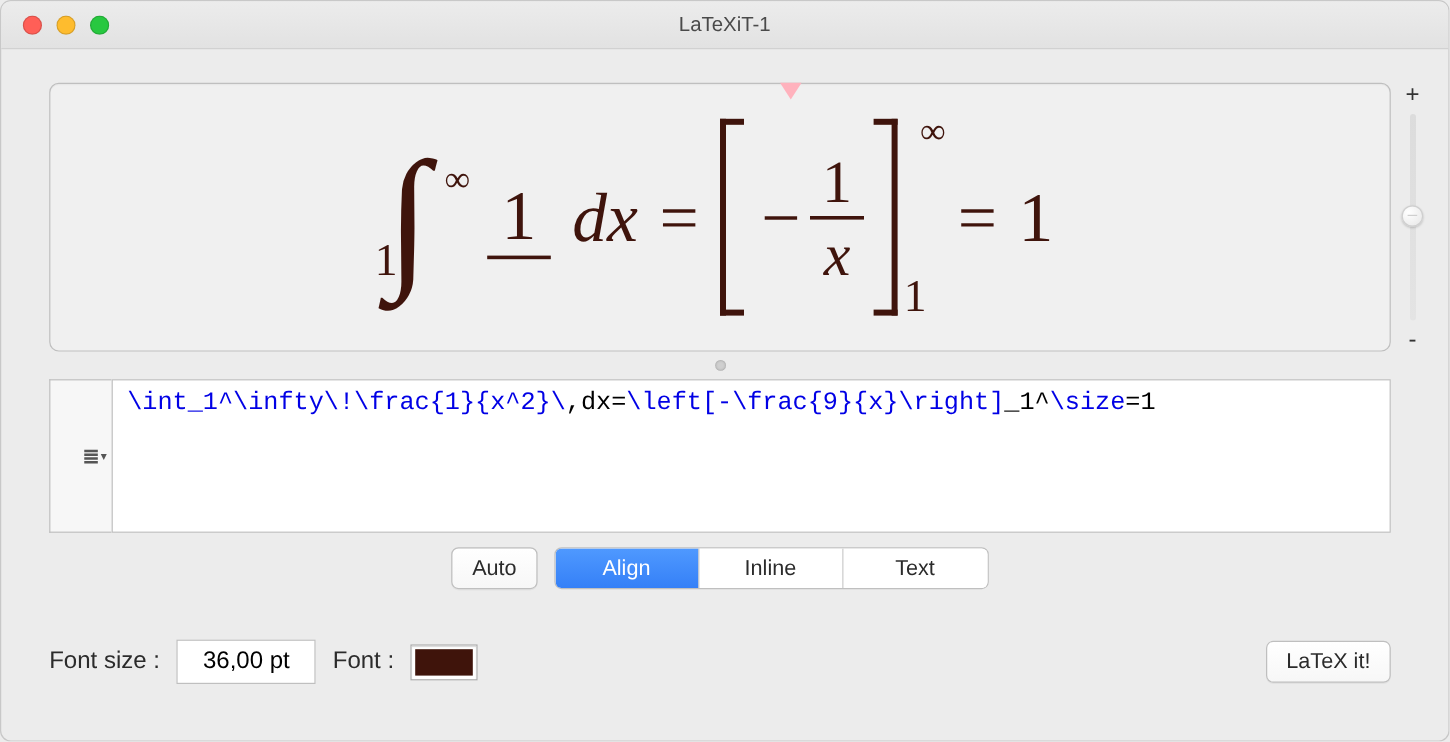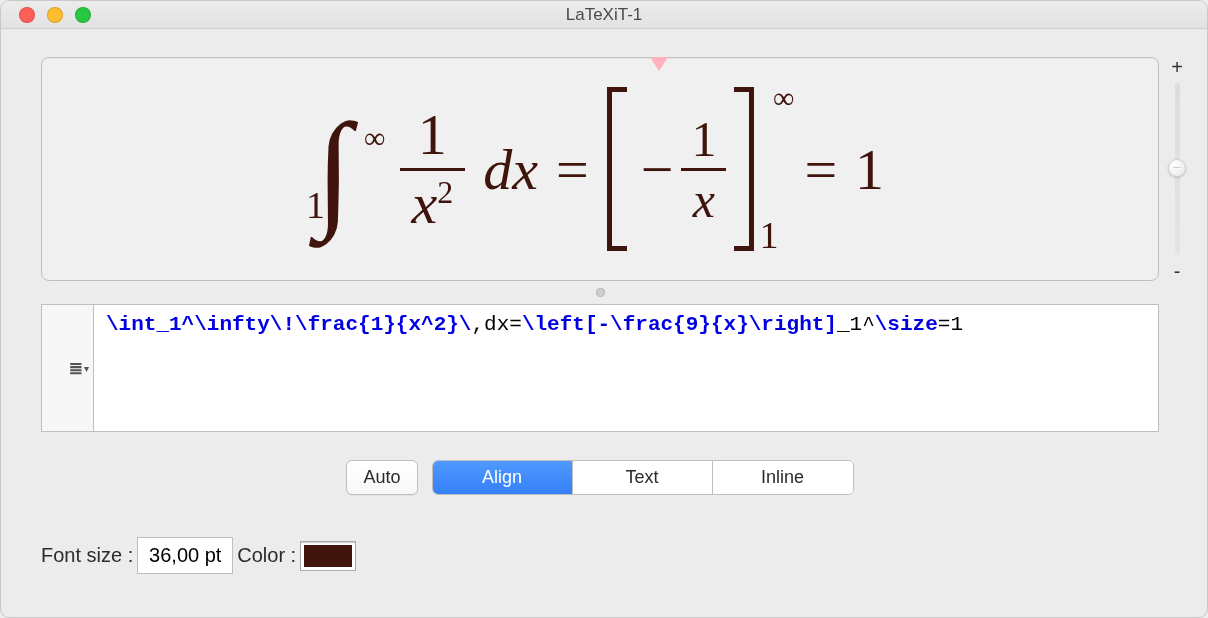--- a/index.html
+++ b/index.html
@@ -25,21 +25,21 @@
   }
   .window {
     width: 1208px; height: 618px;
     border: 1px solid #c8c8c8;
     border-radius: 9px;
     overflow: hidden;
     display: flex;
     flex-direction: column;
   }
   .titlebar {
-    height: 28px;
+    height: 40px;
     background: var(--titlebar-bg);
     border-bottom: 1px solid #d1d1d1;
     display: flex;
     align-items: center;
     position: relative;
   }
   .traffic {
     display: flex;
     gap: 12px;
     margin-left: 18px;
@@ -229,24 +229,24 @@
     flex: 1;
     height: 128px;
     background: #fff;
     border: 1px solid var(--box-border);
     font-family: "Courier New", monospace;
     font-size: 21px;
     padding: 8px 12px;
     color: #000;
     overflow: hidden;
   }
-  .editor .blue { color: var(--syntax-blue); font-weight: bold; }
+  .editor .blue { color: var(--syntax-blue); }
 
   .seg-row {
-    margin-top: 28px;
+    margin-top: 12px;
     display: flex;
     justify-content: center;
     gap: 14px;
     margin-right: 30px;
   }
   .auto-btn, .latex-btn {
     font-size: 18px;
     padding: 6px 16px;
     background: linear-gradient(#ffffff, #f7f7f7);
     border: 1px solid var(--box-border);
@@ -256,48 +256,48 @@
     box-shadow: 0 1px 0 rgba(0,0,0,0.04);
   }
   .segmented {
     display: flex;
     border: 1px solid var(--box-border);
     border-radius: 6px;
     overflow: hidden;
     background: #fff;
   }
   .segmented .seg {
-    width: 140px;
+    width: 120px;
     text-align: center;
     padding: 6px 0;
     font-size: 18px;
     cursor: pointer;
     border-right: 1px solid var(--box-border);
     color: #2b2b2b;
     background: #fff;
   }
   .segmented .seg:last-child { border-right: none; }
   .segmented .seg.active {
     background: linear-gradient(#4f99ff, #3580f7);
     color: #fff;
   }
 
   .bottom-row {
     margin-top: 42px;
     display: flex;
     align-items: center;
-    gap: 4px;
+    gap: 14px;
     margin-right: 30px;
   }
   .bottom-row .lbl {
     font-size: 20px;
     color: #2b2b2b;
   }
   .fontsize {
-    width: 96px;
+    width: 116px;
     font-size: 20px;
     text-align: center;
     padding: 6px 4px;
     border: 1px solid var(--box-border);
     background: #fff;
   }
   .colorwell {
     width: 56px; height: 30px;
     padding: 3px;
     border: 1px solid #aaa;
@@ -332,23 +332,20 @@
       <div class="preview">
         <div class="eq">
           <span class="int">
             <span class="sym">∫</span>
             <span class="sup">∞</span>
             <span class="sub">1</span>
           </span>
           <span class="frac">
             <span class="num">1</span>
             <span class="bar"></span>
-            <span class="den">
-              <span class="xp">x</span><sup>2</sup>
-            </span>
           </span>
           <span>dx</span>
           <span class="eqsign">=</span>
           <span class="brackets">
             <span class="brk left"></span>
             <span class="minus">−</span>
             <span class="frac2">
               <span class="num">1</span>
               <span class="bar"></span>
               <span class="den" style="font-style:italic">x</span>
@@ -382,29 +379,30 @@
       </div>
       <div class="editor">
         <span class="blue">\int_1^\infty\!\frac{1}{x^2}\</span><span>,dx=</span><span class="blue">\left[-\frac{9}{x}\right]</span><span>_1^</span><span class="blue">\size</span><span>=1</span>
       </div>
     </div>
 
     <div class="seg-row">
       <button class="auto-btn">Auto</button>
       <div class="segmented">
         <div class="seg active">Align</div>
+        <div class="seg">Inline</div>
         <div class="seg">Text</div>
-        <div class="seg">Inline</div>
       </div>
     </div>
 
     <div class="bottom-row">
       <span class="lbl">Font size :</span>
       <input class="fontsize" value="36,00 pt" style="">
-      <span class="lbl">Color :</span>
+      <span class="lbl">Font :</span>
       <span class="colorwell">
         <span class="inner" style="background:#3f140b"></span>
       </span>
       <span class="spacer"></span>
+      <button class="latex-btn">LaTeX it!</button>
     </div>
 
   </div>
 </div>
 
 </body></html>

